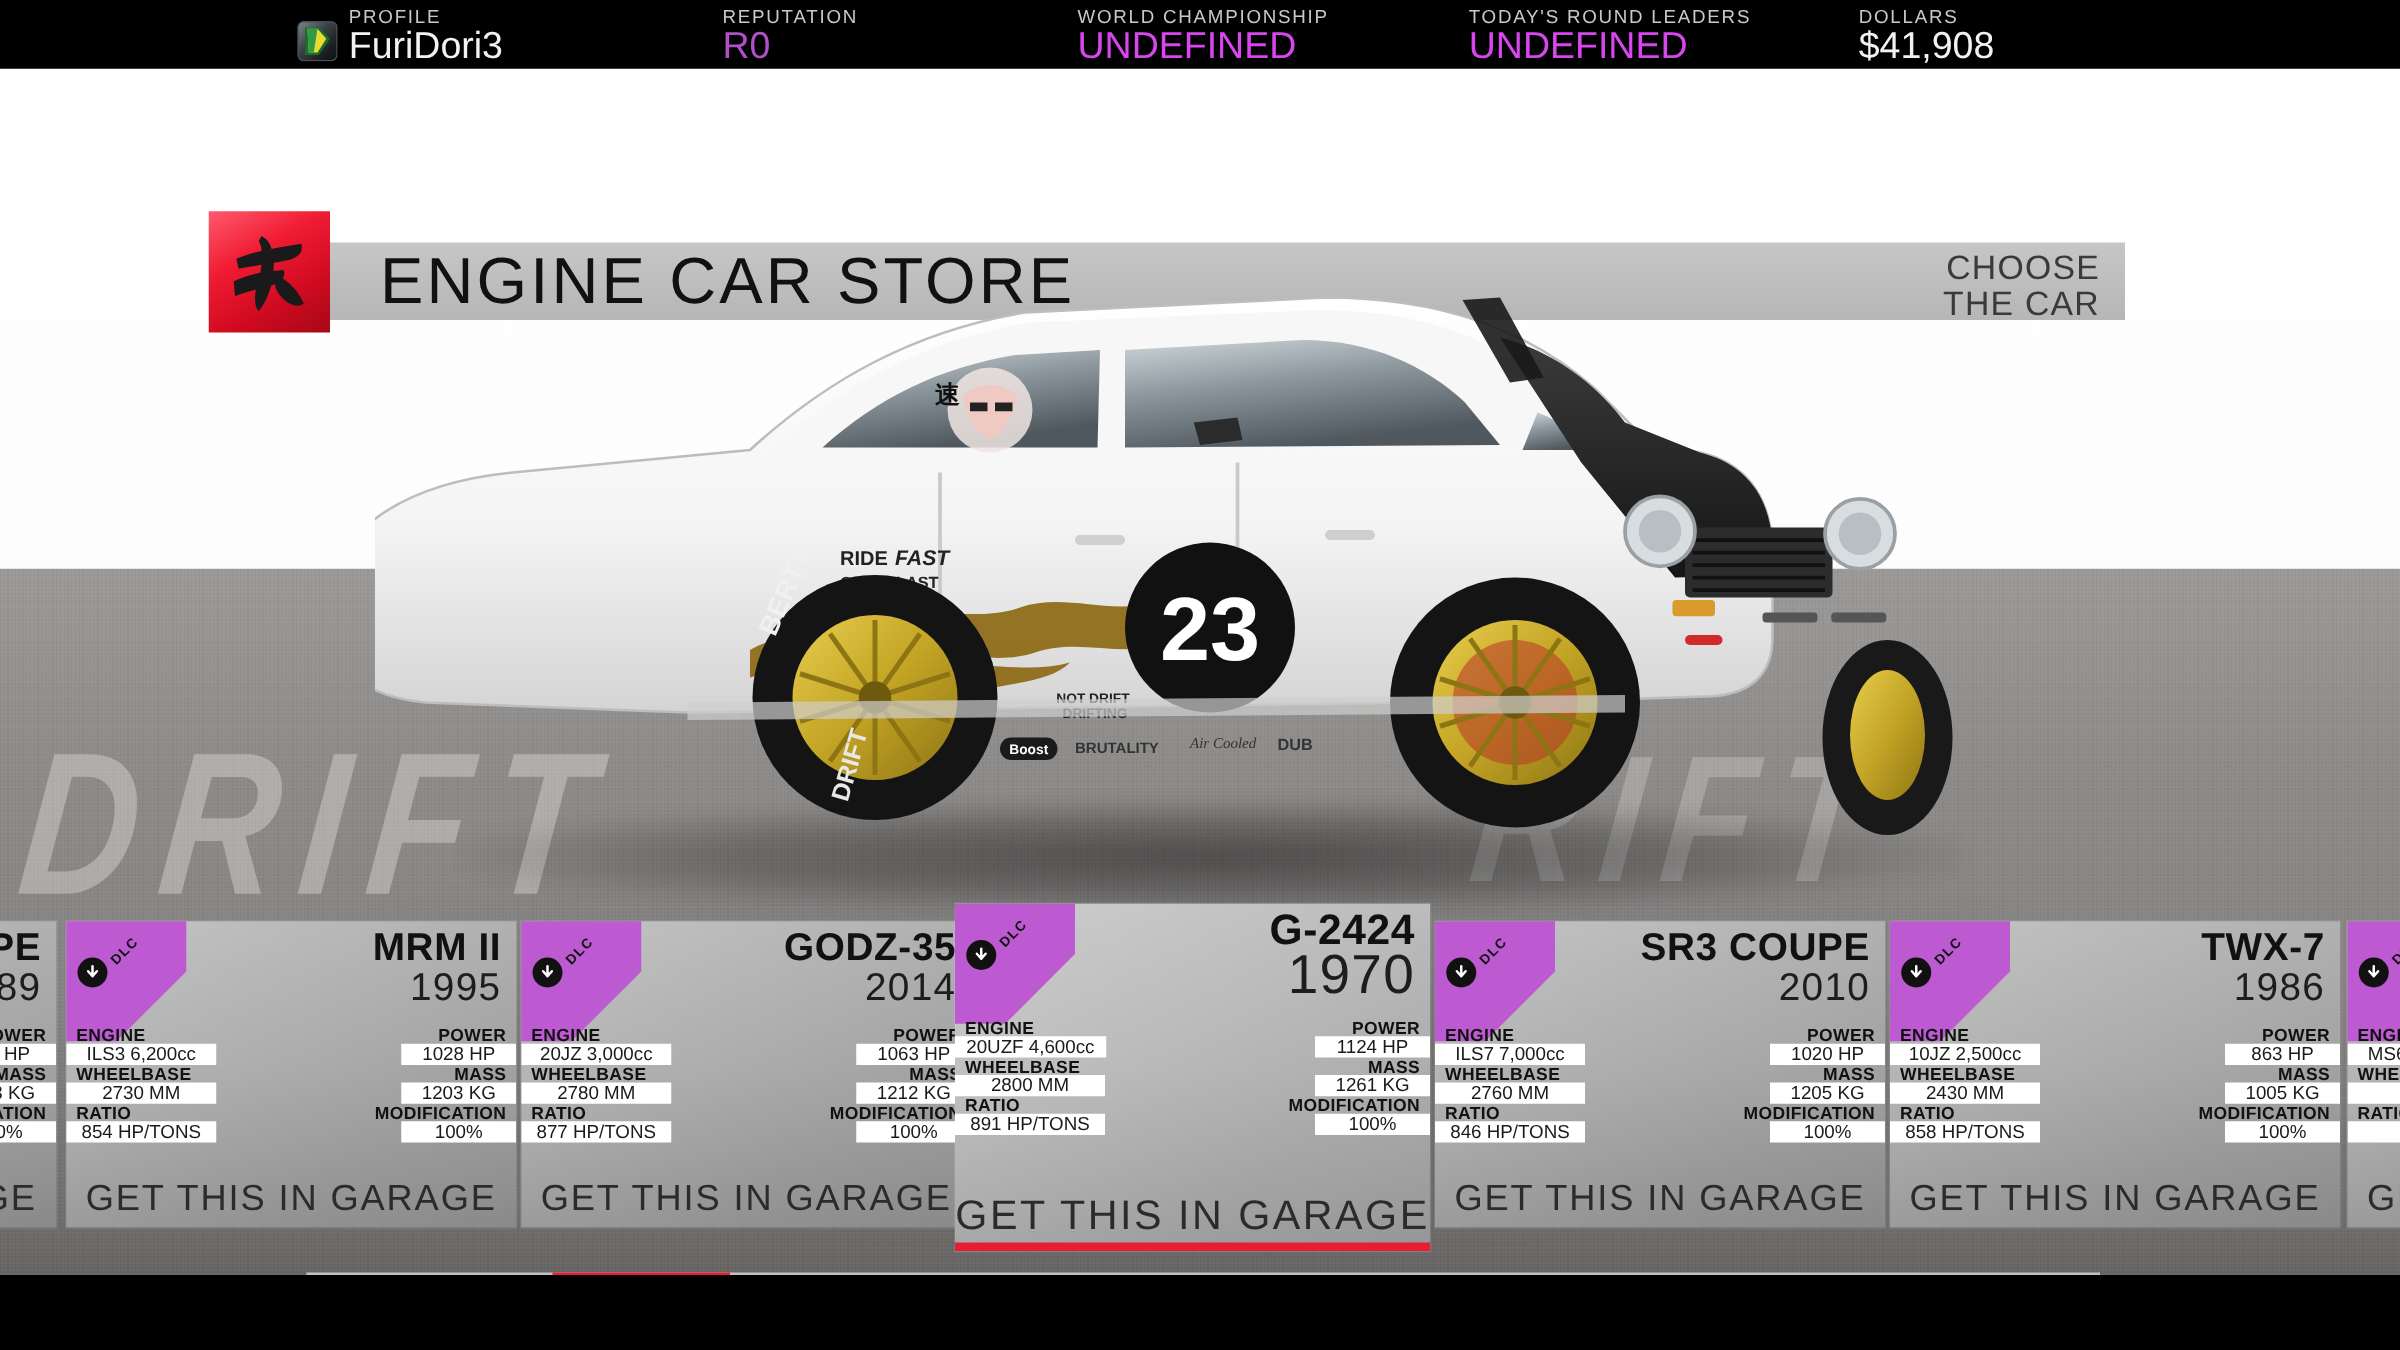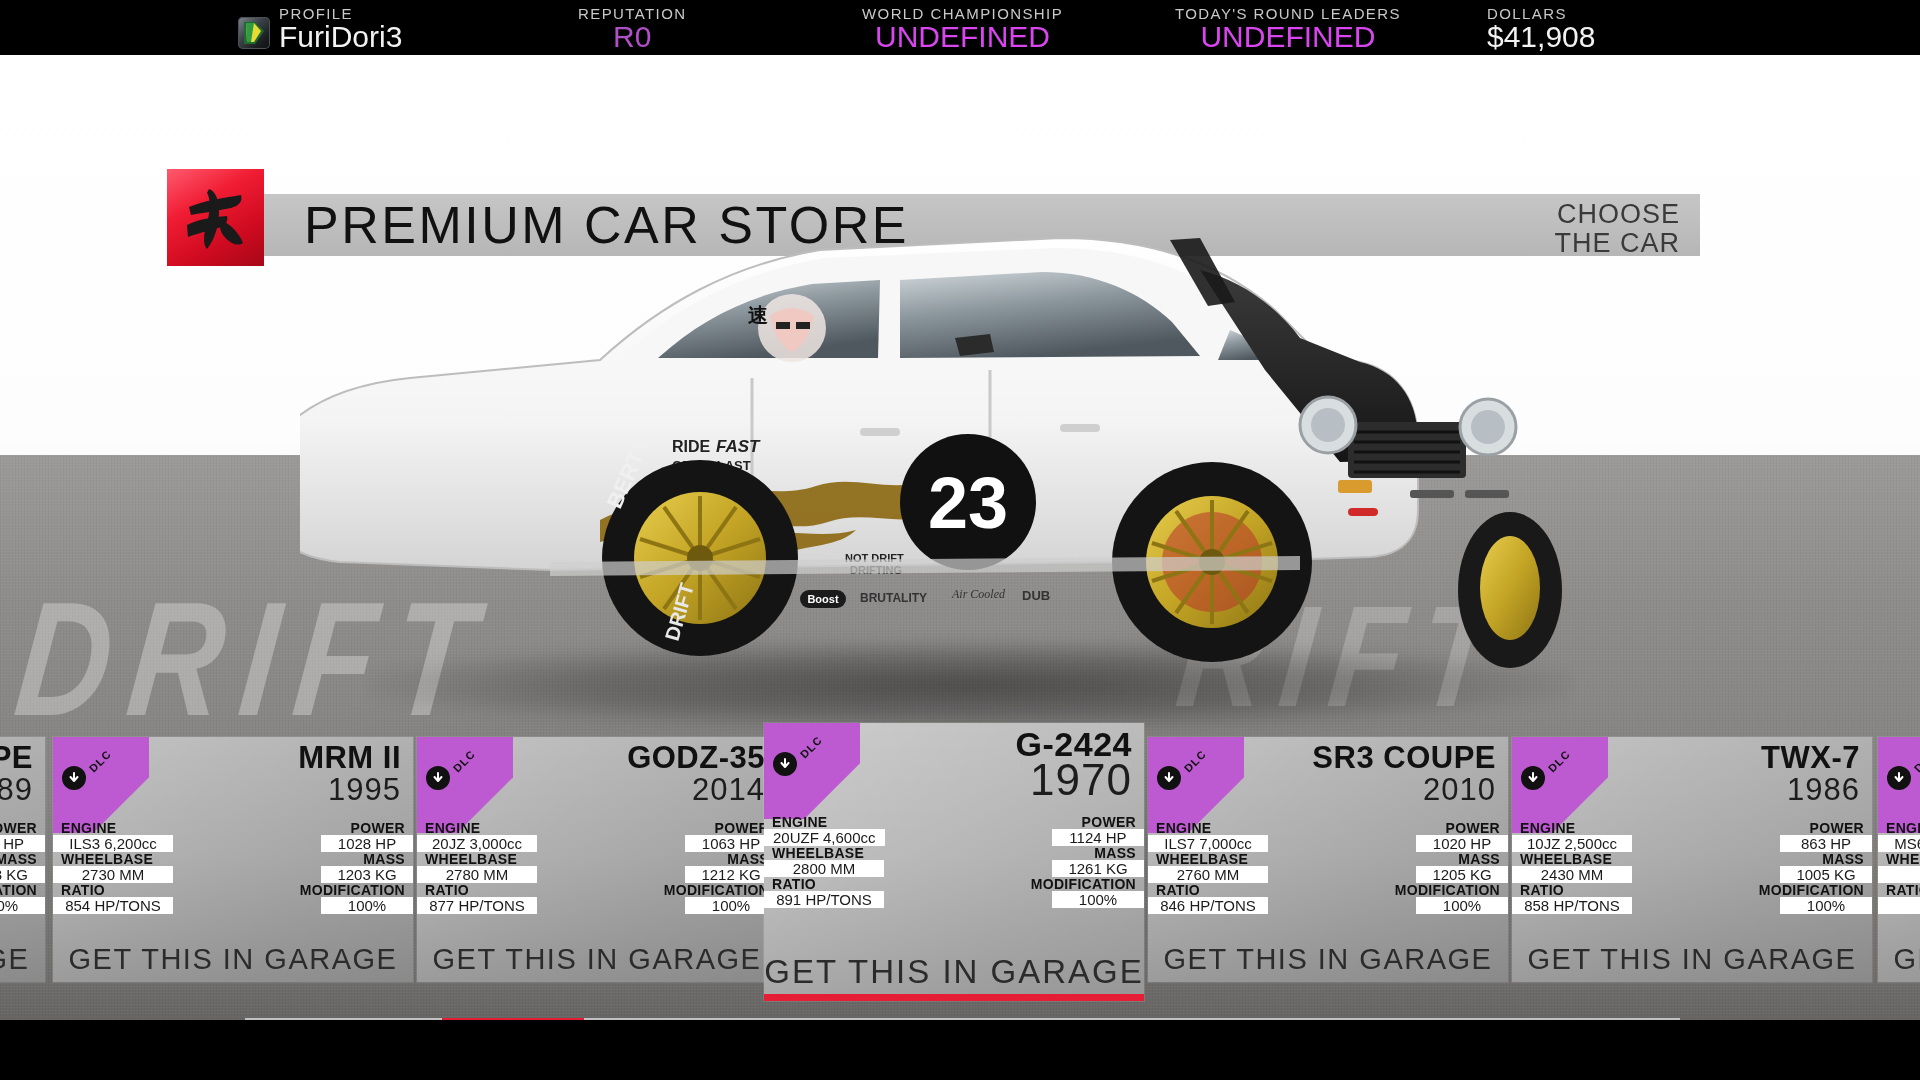--- a/index.html
+++ b/index.html
@@ -12,21 +12,20 @@
     background:#000; display:flex; align-items:center;
   }
   .hud-cell{ position:absolute; top:5px; }
   .hud-label{
     font-size:15px; letter-spacing:1.4px; color:#c9c9c9; font-weight:400;
     text-transform:uppercase; line-height:17px;
   }
   .hud-value{
     font-size:30px; line-height:30px; letter-spacing:0px; font-weight:400;
     color:#e8e8e8;
-    text-align:center;
   }
   .hud-value.purple{ color:#b050c8; }
   .hud-value.red{ color:#d946ef; }
   .hud-value.white{ color:#f2f2f2; }
 
   #profile-cell{ left:238px; display:flex; align-items:flex-end; gap:9px; }
   #profile-icon{
     width:32px; height:32px; flex:none; margin-bottom:3px;
     border-radius:5px; position:relative; overflow:hidden;
     background:linear-gradient(135deg,#7d8a92 0%,#3b4247 42%,#1b1e21 75%,#0d0f10 100%);
@@ -255,21 +254,21 @@
     <div id="banner-logo">
       <svg width="74" height="74" viewBox="0 0 74 74">
         <g fill="#1a1a1a">
           <path d="M10 26 C24 20, 44 17, 62 14 C64 20, 60 25, 52 27 C38 30, 22 32, 12 34 Z"></path>
           <path d="M30 8 C36 10, 40 18, 40 30 C40 44, 36 58, 28 68 C24 64, 24 54, 28 42 C31 32, 32 18, 28 12 Z"></path>
           <path d="M8 44 C20 38, 34 36, 48 35 C50 41, 45 46, 36 48 C24 51, 14 54, 9 56 Z"></path>
           <path d="M44 40 C52 44, 60 52, 64 62 C58 66, 50 62, 44 54 C40 48, 40 43, 44 40 Z"></path>
         </g>
       </svg>
     </div>
-    <div id="banner-title">PREMIUM CAR STORE</div>
+    <div id="banner-title">ENGINE CAR STORE</div>
     <div id="banner-right">
       <div>CHOOSE</div>
       <div>THE CAR</div>
     </div>
   </div>
 
   <div id="car-wrap">
     <div id="car-shadow"></div>
     <svg id="car-svg" width="1340" height="520" viewBox="0 0 1340 520">
       <defs>

